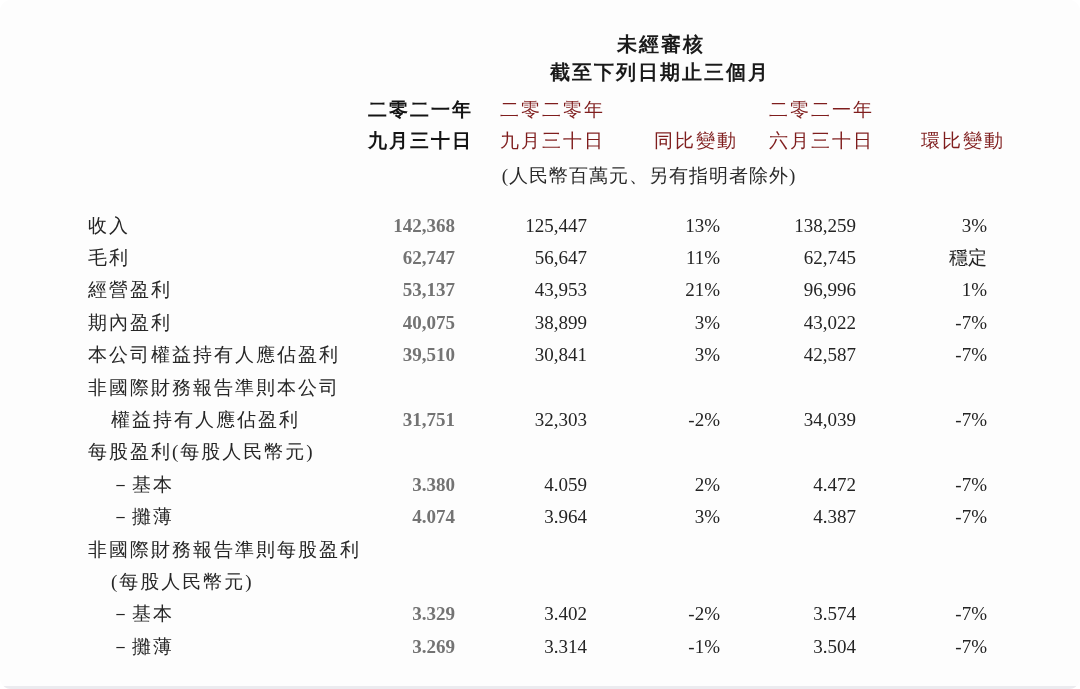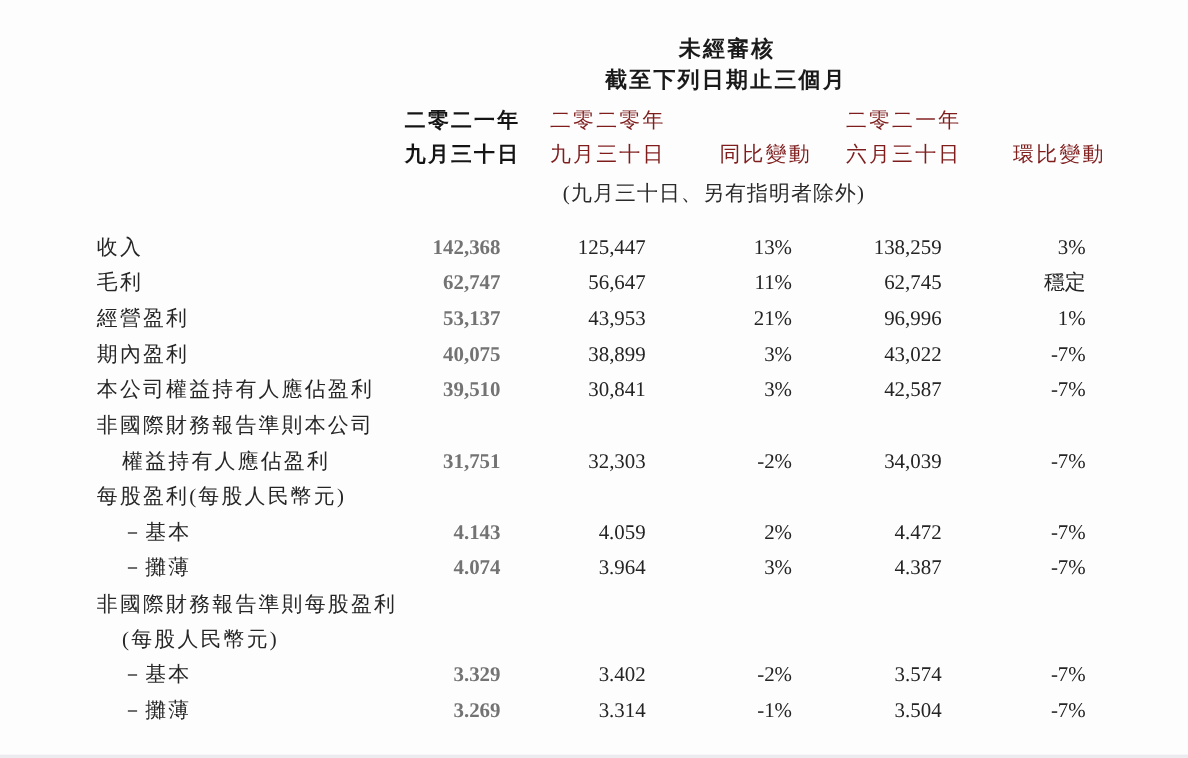--- a/index.html
+++ b/index.html
@@ -3,20 +3,21 @@
 <meta charset="utf-8">
 <style>
   html,body{margin:0;padding:0;background:#ffffff;}
   .page{
     position:relative;
     width:1080px;height:689px;
     background:#fdfdfd;
     overflow:hidden;
     font-family:"Liberation Serif","DejaVu Serif",serif;
     color:#222222;
+    border-radius:11px;
   }
   .title{
     position:absolute;
     transform:translateX(-50%);
     font-weight:700;
     font-size:20px;
     letter-spacing:2px;
     white-space:nowrap;
     color:#1a1a1a;
   }
@@ -94,21 +95,21 @@
       <td class="lab"></td>
       <td class="b">九月三十日</td>
       <td>九月三十日</td>
       <td>同比變動</td>
       <td>六月三十日</td>
       <td>環比變動</td>
     </tr>
   </tbody>
     </table>
 
-  <div class="unit-note">(九月三十日、另有指明者除外)</div>
+  <div class="unit-note">(人民幣百萬元、另有指明者除外)</div>
 
   <table class="data-table">
     <colgroup>
         <col class="c-label">
         <col class="c1">
         <col class="c2">
         <col class="c3">
         <col class="c4">
         <col class="c5">
       </colgroup>
@@ -172,21 +173,21 @@
     <tr>
       <td class="lab">每股盈利(每股人民幣元)</td>
       <td class="num b"></td>
       <td class="num"></td>
       <td class="num"></td>
       <td class="num"></td>
       <td class="num"></td>
     </tr>
     <tr class="indent">
       <td class="lab">－基本</td>
-      <td class="num b">4.143</td>
+      <td class="num b">3.380</td>
       <td class="num">4.059</td>
       <td class="num">2%</td>
       <td class="num">4.472</td>
       <td class="num">-7%</td>
     </tr>
     <tr class="indent">
       <td class="lab">－攤薄</td>
       <td class="num b">4.074</td>
       <td class="num">3.964</td>
       <td class="num">3%</td>

